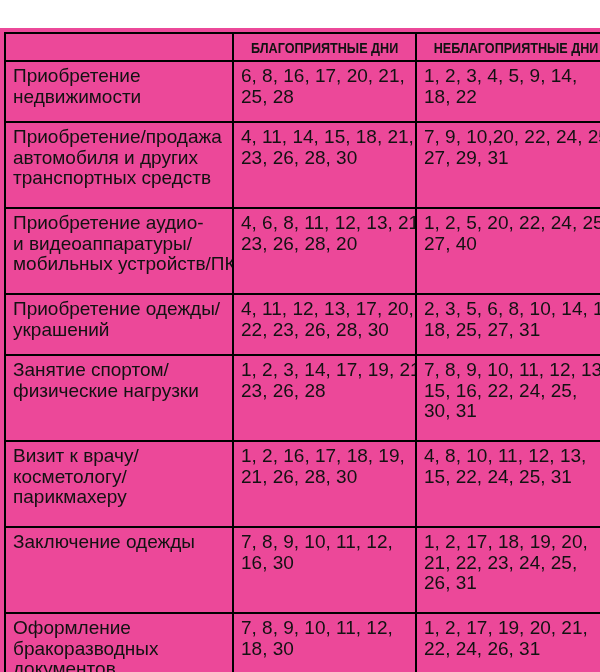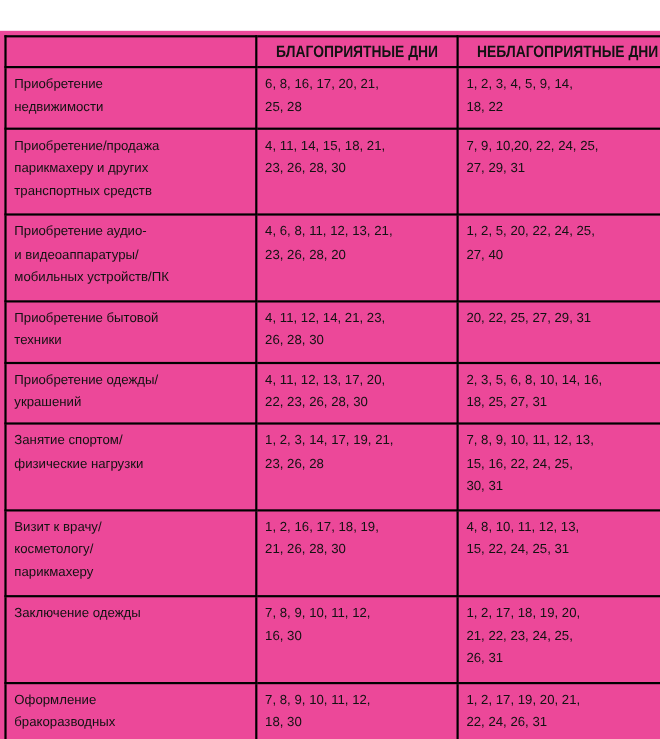--- a/index.html
+++ b/index.html
@@ -39,21 +39,21 @@
     height: 28px;
   }
   .hcond {
     display: inline-block;
     transform: scaleX(0.84);
     transform-origin: center;
     white-space: nowrap;
     letter-spacing: 0px;
   }
   table.lunar td {
-    font-size: 12px;
+    font-size: 19px;
     line-height: 20.5px;
     padding: 4px 3px 4px 7px;
   }
   .cellv {
     white-space: pre;
   }
 </style>
 </head>
 <body>
 
@@ -82,21 +82,21 @@
 25, 28</div>
           </td>
         <td>
             <div class="cellv">1, 2, 3, 4, 5, 9, 14,
 18, 22</div>
           </td>
       </tr>
       <tr>
         <td>
             <div class="cellv">Приобретение/продажа
-парикмахеру и других
+автомобиля и других
 транспортных средств</div>
           </td>
         <td>
             <div class="cellv">4, 11, 14, 15, 18, 21,
 23, 26, 28, 30</div>
           </td>
         <td>
             <div class="cellv">7, 9, 10,20, 22, 24, 25,
 27, 29, 31</div>
           </td>
@@ -107,33 +107,20 @@
 и видеоаппаратуры/
 мобильных устройств/ПК</div>
           </td>
         <td>
             <div class="cellv">4, 6, 8, 11, 12, 13, 21,
 23, 26, 28, 20</div>
           </td>
         <td>
             <div class="cellv">1, 2, 5, 20, 22, 24, 25,
 27, 40</div>
-          </td>
-      </tr>
-      <tr>
-        <td>
-            <div class="cellv">Приобретение бытовой
-техники</div>
-          </td>
-        <td>
-            <div class="cellv">4, 11, 12, 14, 21, 23,
-26, 28, 30</div>
-          </td>
-        <td>
-            <div class="cellv">20, 22, 25, 27, 29, 31</div>
           </td>
       </tr>
       <tr>
         <td>
             <div class="cellv">Приобретение одежды/
 украшений</div>
           </td>
         <td>
             <div class="cellv">4, 11, 12, 13, 17, 20,
 22, 23, 26, 28, 30</div>

